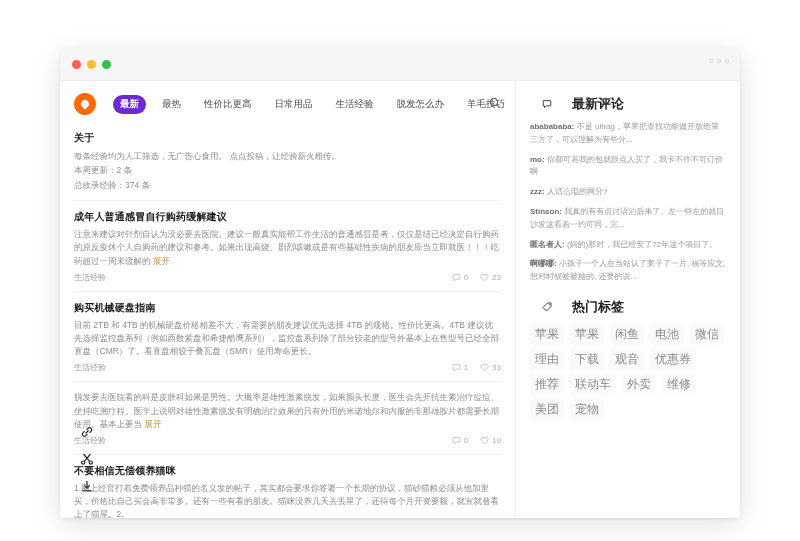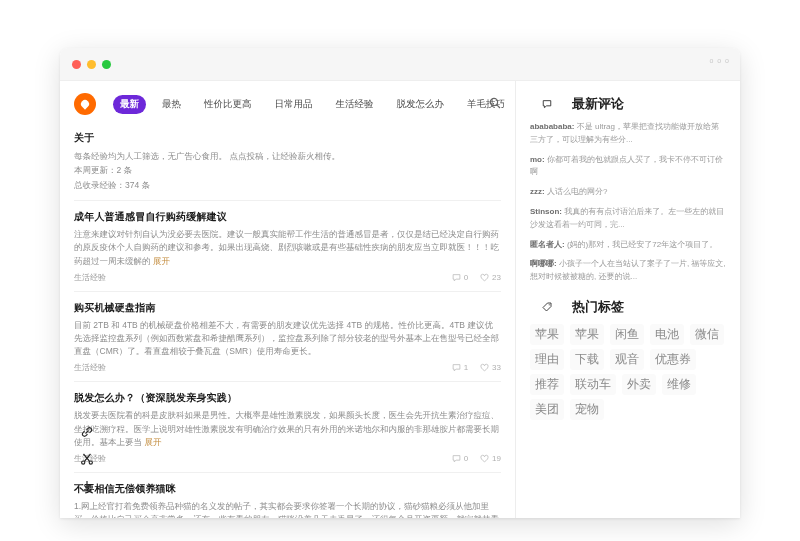--- a/index.html
+++ b/index.html
@@ -285,21 +285,20 @@
                 <svg width="9" height="9" viewBox="0 0 12 12" fill="none" stroke="#b8b8b8" stroke-width="1">
                     <path d="M6 10.3C6 10.3 1.2 7.6 1.2 4.4a2.4 2.4 0 014.8-.6 2.4 2.4 0 014.8.6c0 3.2-4.8 5.9-4.8 5.9z"></path>
                   </svg>
                 <span>33</span>
               </span>
             </span>
           </div>
         </div>
 
         <div class="post">
-          <div class="post-title">脱发怎么办？（资深脱发亲身实践）</div>
           <div class="post-body"><span>脱发要去医院看的科是皮肤科如果是男性。大概率是雄性激素脱发，如果颜头长度，医生会先开抗生素治疗痘痘、坐持吃溯疗程。医学上说明对雄性激素脱发有明确治疗效果的只有外用的米诺地尔和内服的非那雄胺片都需要长期使用。基本上要当</span> <span class="more">展开</span></div>
           <div class="post-meta">
             <span class="post-tag">生活经验</span>
             <span class="meta-right">
               <span class="meta-item">
                 <svg width="9" height="9" viewBox="0 0 12 12" fill="none" stroke="#b8b8b8" stroke-width="1">
                     <path d="M1.5 2.2h9v6h-5l-2.6 2.2V8.2H1.5z"></path>
                   </svg>
                 <span>0</span>
               </span>

